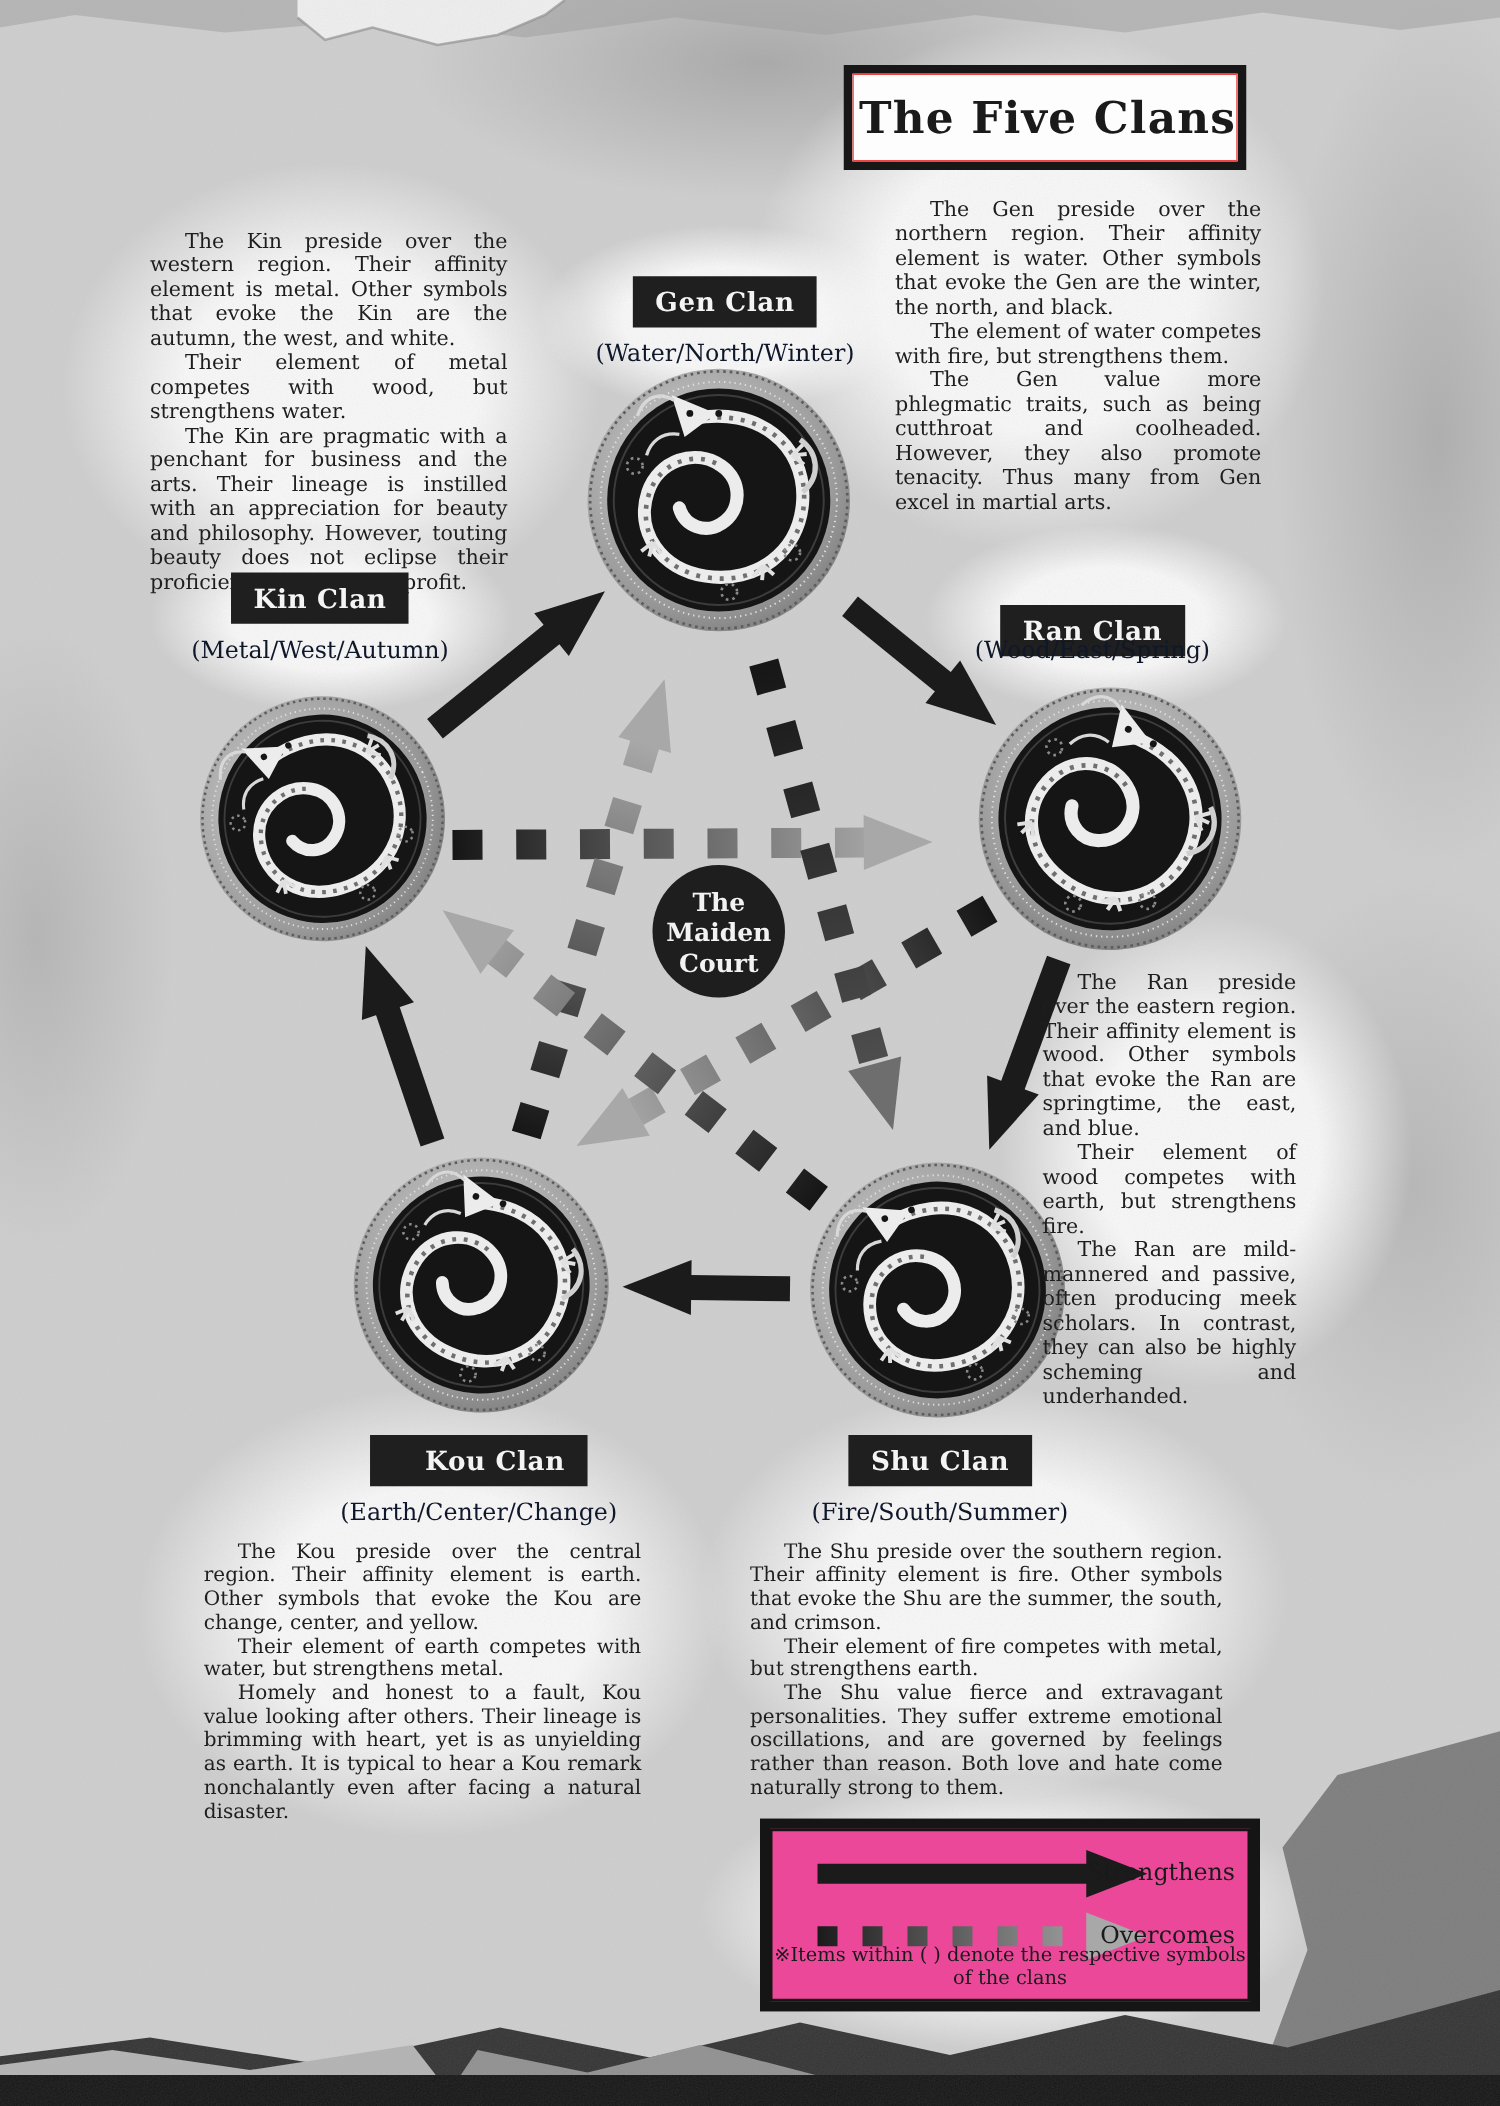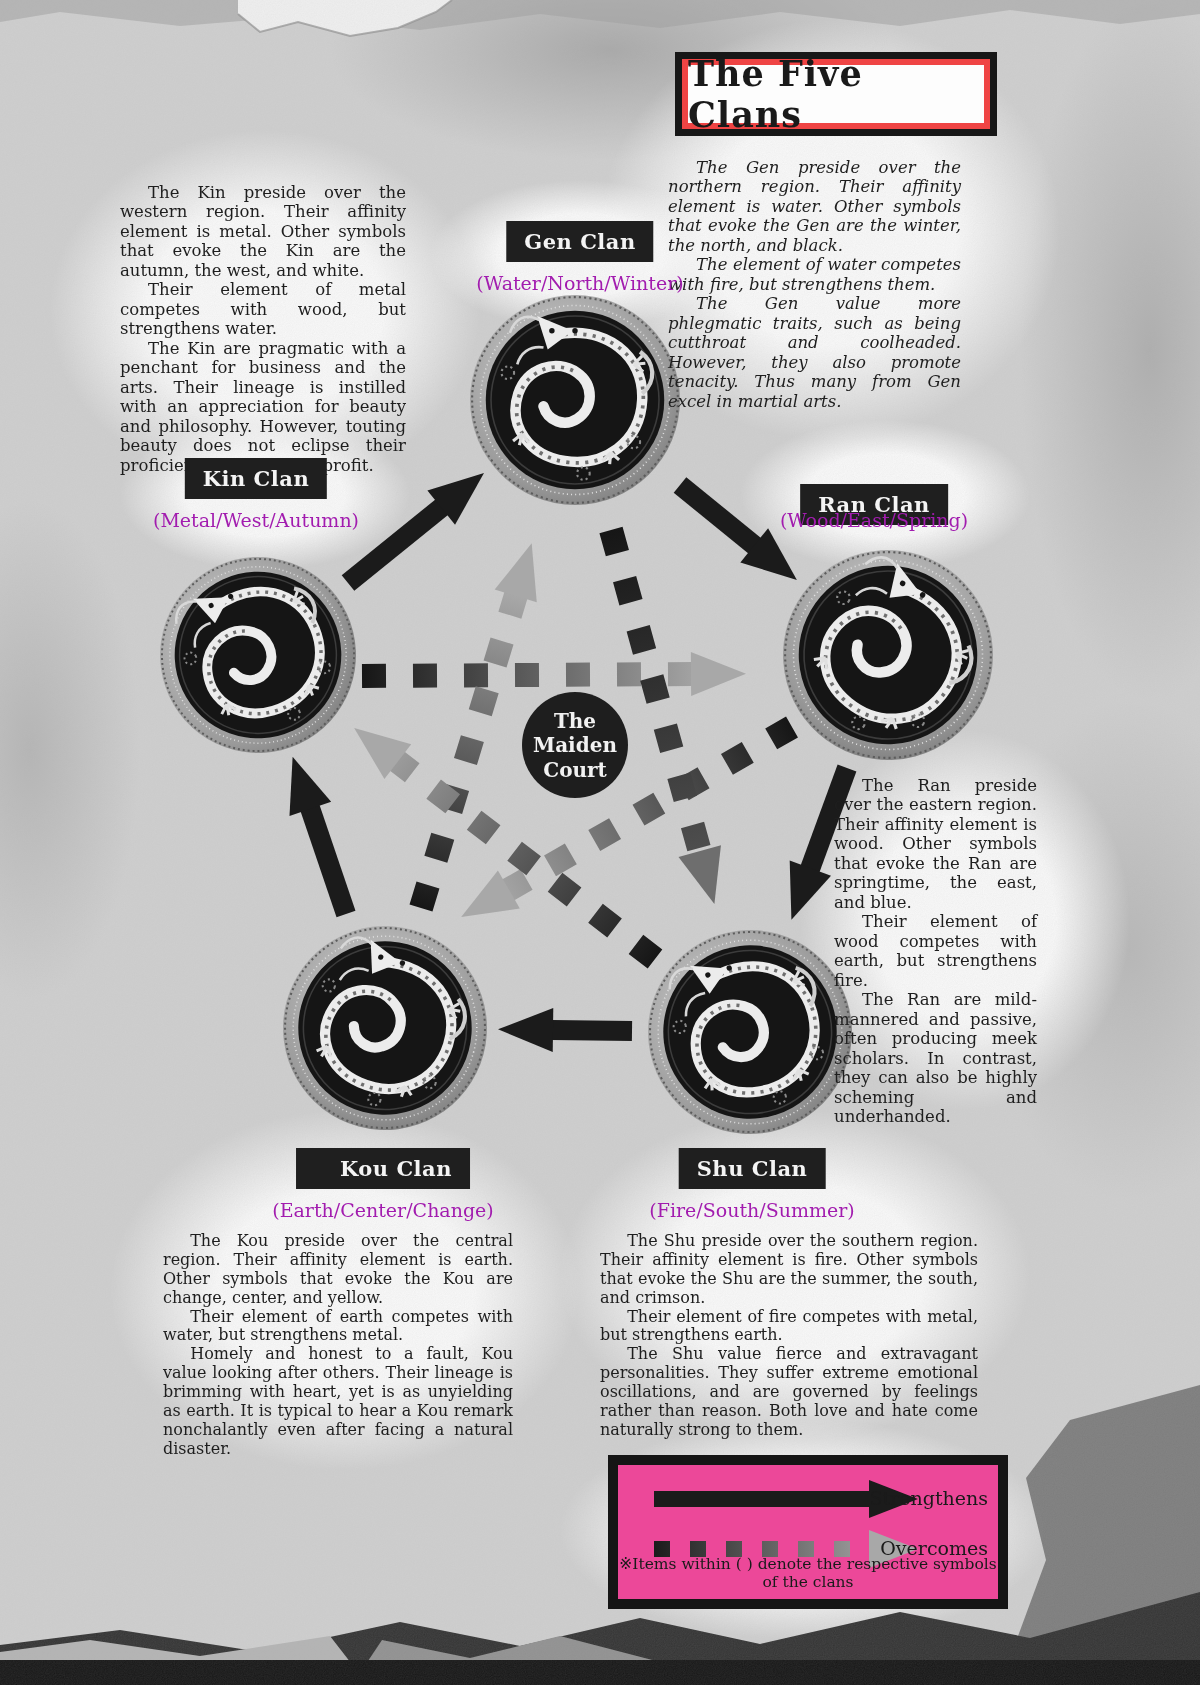--- a/index.html
+++ b/index.html
@@ -8,24 +8,24 @@
   .glow{position:absolute;pointer-events:none;z-index:1;
         background:radial-gradient(ellipse closest-side,rgba(255,255,255,.95) 55%,rgba(255,255,255,0) 100%);}
   .shade{position:absolute;pointer-events:none;z-index:0;border-radius:50%;}
   svg.layer{position:absolute;left:0;top:0;z-index:2;}
   svg.diagram{z-index:3;}
   .txt{position:absolute;z-index:4;}
   .para{text-align:justify;font-size:16.5px;line-height:1.18;}
   .para p{margin:0;text-indent:1.7em;}
   .clan-label{position:absolute;z-index:4;transform:translateX(-50%);background:#1f1f1f;color:#f4f4f4;
         font-weight:bold;font-size:21px;padding:8px 18px;white-space:nowrap;letter-spacing:.5px;}
-  .clan-sub{position:absolute;z-index:4;transform:translateX(-50%);font-size:19px;color:#a21caf;white-space:nowrap;}
+  .clan-sub{position:absolute;z-index:4;transform:translateX(-50%);font-size:19px;color:#0f172a;white-space:nowrap;}
   #title-box{position:absolute;left:675px;top:52px;width:322px;height:84px;z-index:4;
         border:7px solid #171717;background:#171717;box-sizing:border-box;}
-  #title-inner{width:100%;height:100%;background:#fdfdfd;border:6px solid #ef4444;box-sizing:border-box;
+  #title-inner{width:100%;height:100%;background:#fdfdfd;border:1px solid #ef4444;box-sizing:border-box;
         display:flex;align-items:center;justify-content:flex-end;}
   #page-title{font-size:35px;font-weight:bold;letter-spacing:1px;color:#1a1a1a;}
   #maiden-label{position:absolute;left:575px;top:746px;transform:translate(-50%,-50%);z-index:4;
         color:#f2f2f2;text-align:center;font-size:20px;font-weight:bold;line-height:1.22;}
   #legend-box{position:absolute;left:608px;top:1455px;width:400px;height:154px;z-index:4;
         border:8px solid #151515;background:#151515;box-sizing:border-box;}
   #legend-inner{position:relative;width:100%;height:100%;background:#ec4899;border:2px solid #151515;
         box-sizing:border-box;}
   .legend-label{position:absolute;right:10px;font-size:19px;color:#1a1a1a;}
   #legend-note{position:absolute;left:0;right:0;bottom:8px;text-align:center;font-size:15.5px;color:#1a1a1a;
@@ -154,21 +154,21 @@
     <div id="title-inner">
       <span id="page-title">The Five Clans</span>
     </div>
   </div>
 
   <div class="txt para" style="left:120px;top:183px;width:286px;">
     <p>The Kin preside over the western region. Their affinity element is metal. Other symbols that evoke the Kin are the autumn, the west, and white.</p>
     <p>Their element of metal competes with wood, but strengthens water.</p>
     <p>The Kin are pragmatic with a penchant for business and the arts. Their lineage is instilled with an appreciation for beauty and philosophy. However, touting beauty does not eclipse their proficiency at turning a profit.</p>
   </div>
-  <div class="txt para" style="left:668px;top:158px;width:293px;font-style:italic;">
+  <div class="txt para" style="left:716px;top:158px;width:293px;">
     <p>The Gen preside over the northern region. Their affinity element is water. Other symbols that evoke the Gen are the winter, the north, and black.</p>
     <p>The element of water competes with fire, but strengthens them.</p>
     <p>The Gen value more phlegmatic traits, such as being cutthroat and coolheaded. However, they also promote tenacity. Thus many from Gen excel in martial arts.</p>
   </div>
   <div class="txt para" style="left:834px;top:776px;width:203px;">
     <p>The Ran preside over the eastern region. Their affinity element is wood. Other symbols that evoke the Ran are springtime, the east, and blue.</p>
     <p>Their element of wood competes with earth, but strengthens fire.</p>
     <p>The Ran are mild-mannered and passive, often producing meek scholars. In contrast, they can also be highly scheming and underhanded.</p>
   </div>
   <div class="txt para" style="left:163px;top:1232px;width:350px;font-size:16px;">

